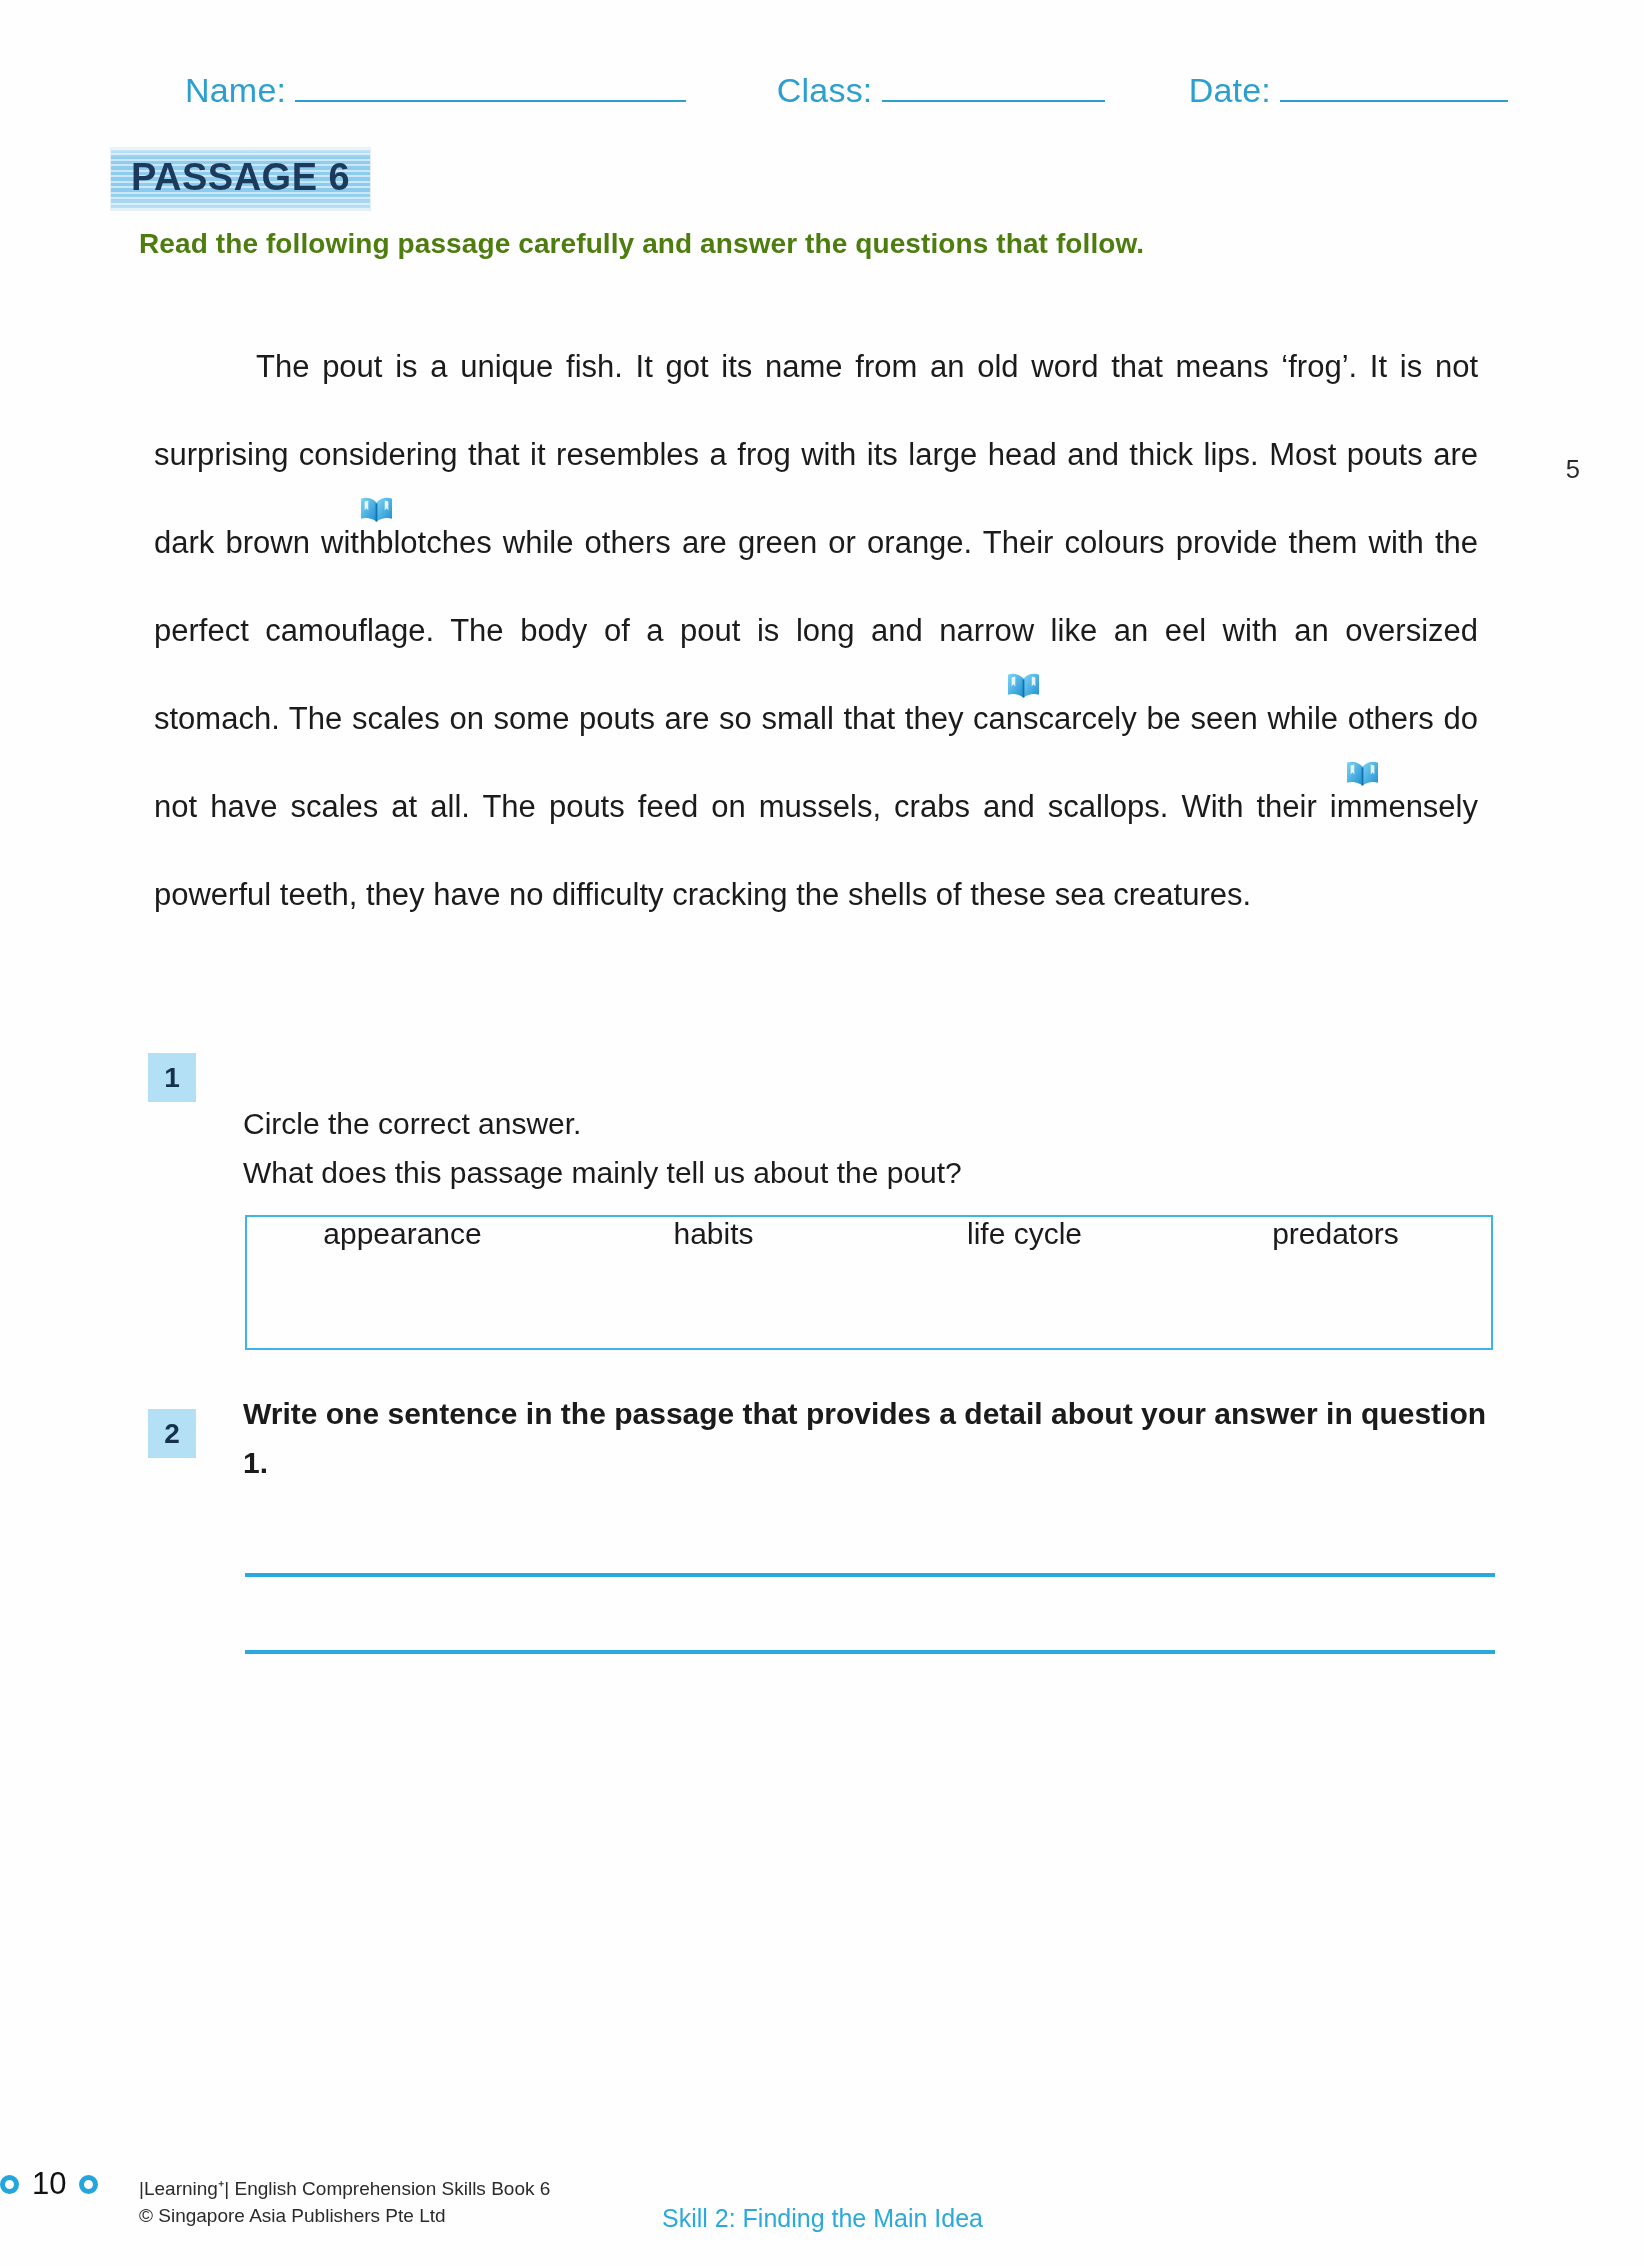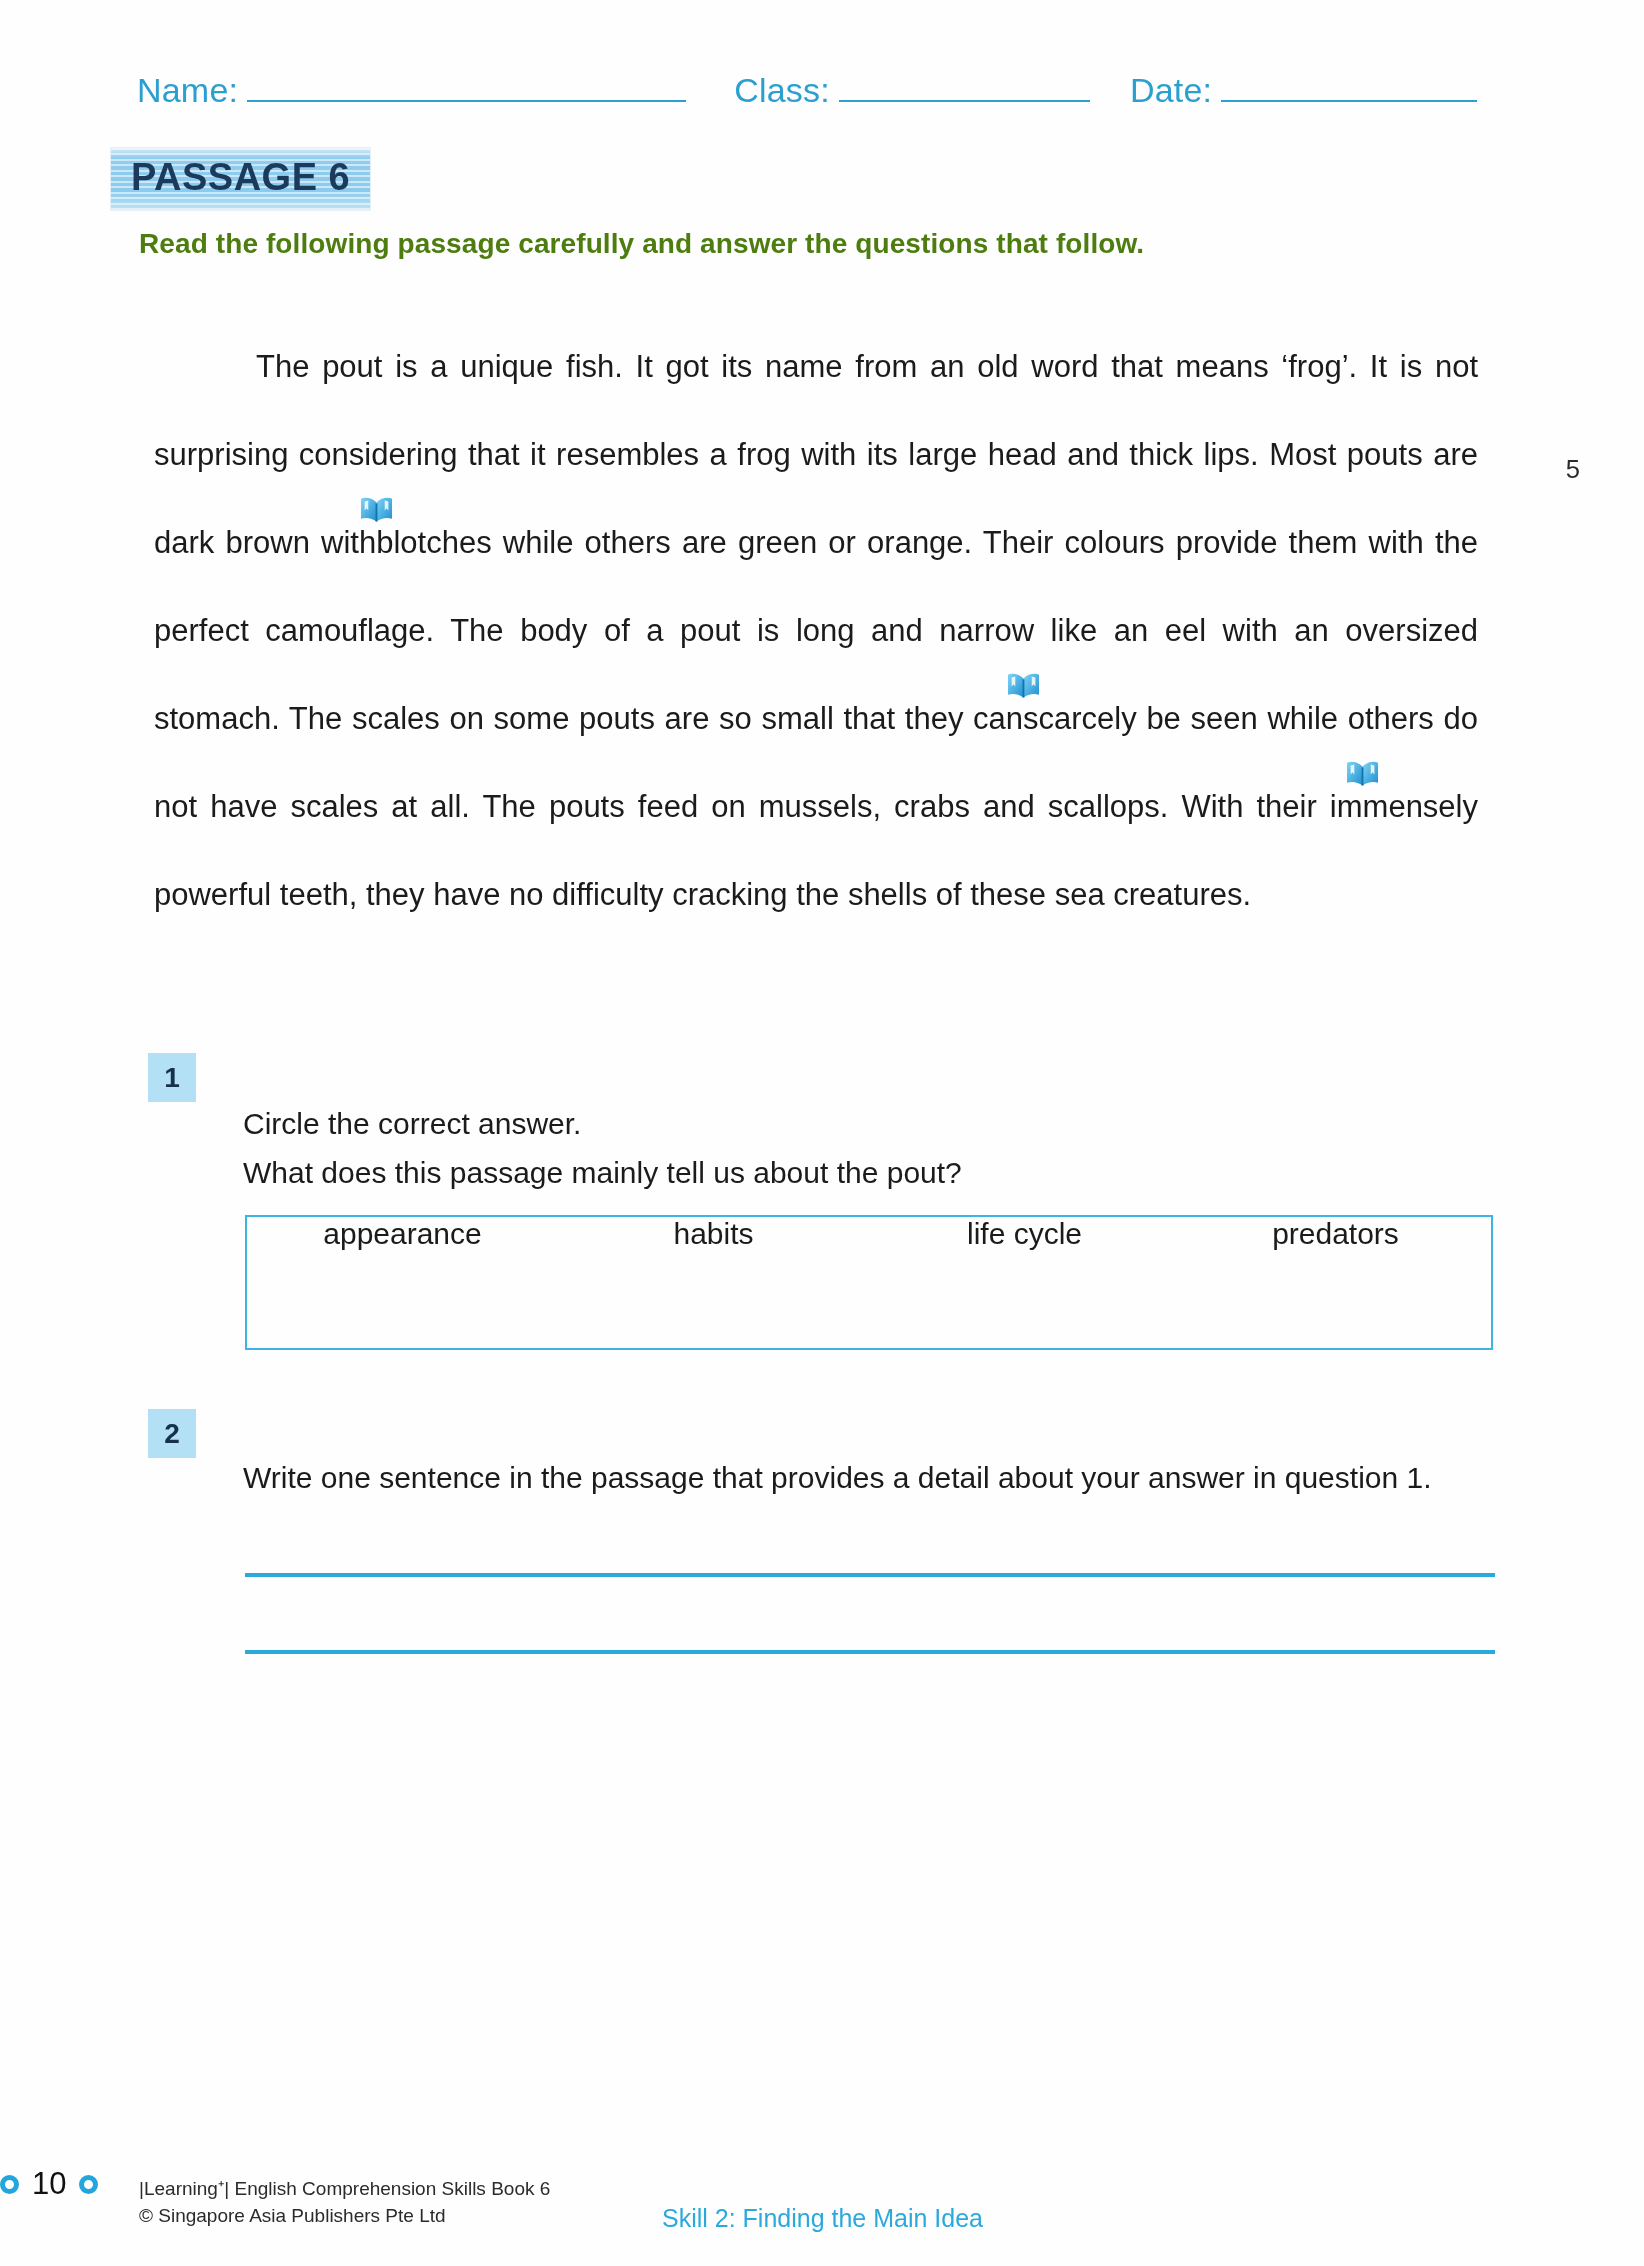--- a/index.html
+++ b/index.html
@@ -28,21 +28,21 @@
   .header-row {
     position: absolute;
     left: 137px;
     top: 71px;
     width: 1371px;
     display: flex;
     align-items: baseline;
     font-size: 34px;
     color: #2a9fd0;
   }
-  .hdr-label { white-space: nowrap; letter-spacing: 0.2px; }
+  .hdr-label { white-space: nowrap; letter-spacing: 0.2px; margin-left: 48px; }
   .hdr-rule {
     display: inline-block;
     border-bottom: 2.7px solid #2a9fd0;
     margin-left: 9.1px;
     height: 24px;
   }
   .rule-name  { width: 439px; }
   .rule-class { width: 251px; }
   .rule-date  { width: 256px; }
   .gap-a { width: 48px; }
@@ -135,21 +135,21 @@
     font-size: 30px;
     line-height: 49px;
     color: #1b1b1b;
     margin-top: 48px;
   }
 
   #q1-num  { left: 148px; top: 1053px; }
   #q1-text { left: 243px; top: 1051px; width: 1252px; }
 
   #q2-num  { left: 148px; top: 1409px; }
-  #q2-text { left: 243px; top: 1405px; width: 1261px; }
+  #q2-text { left: 243px; top: 1341px; width: 1261px; font-weight: bold; }
 
   
   .options-box {
     position: absolute;
     left: 245px;
     top: 1215px;
     width: 1248px;
     height: 135px;
     border: 2.7px solid #3cb4e5;
     box-sizing: border-box;

